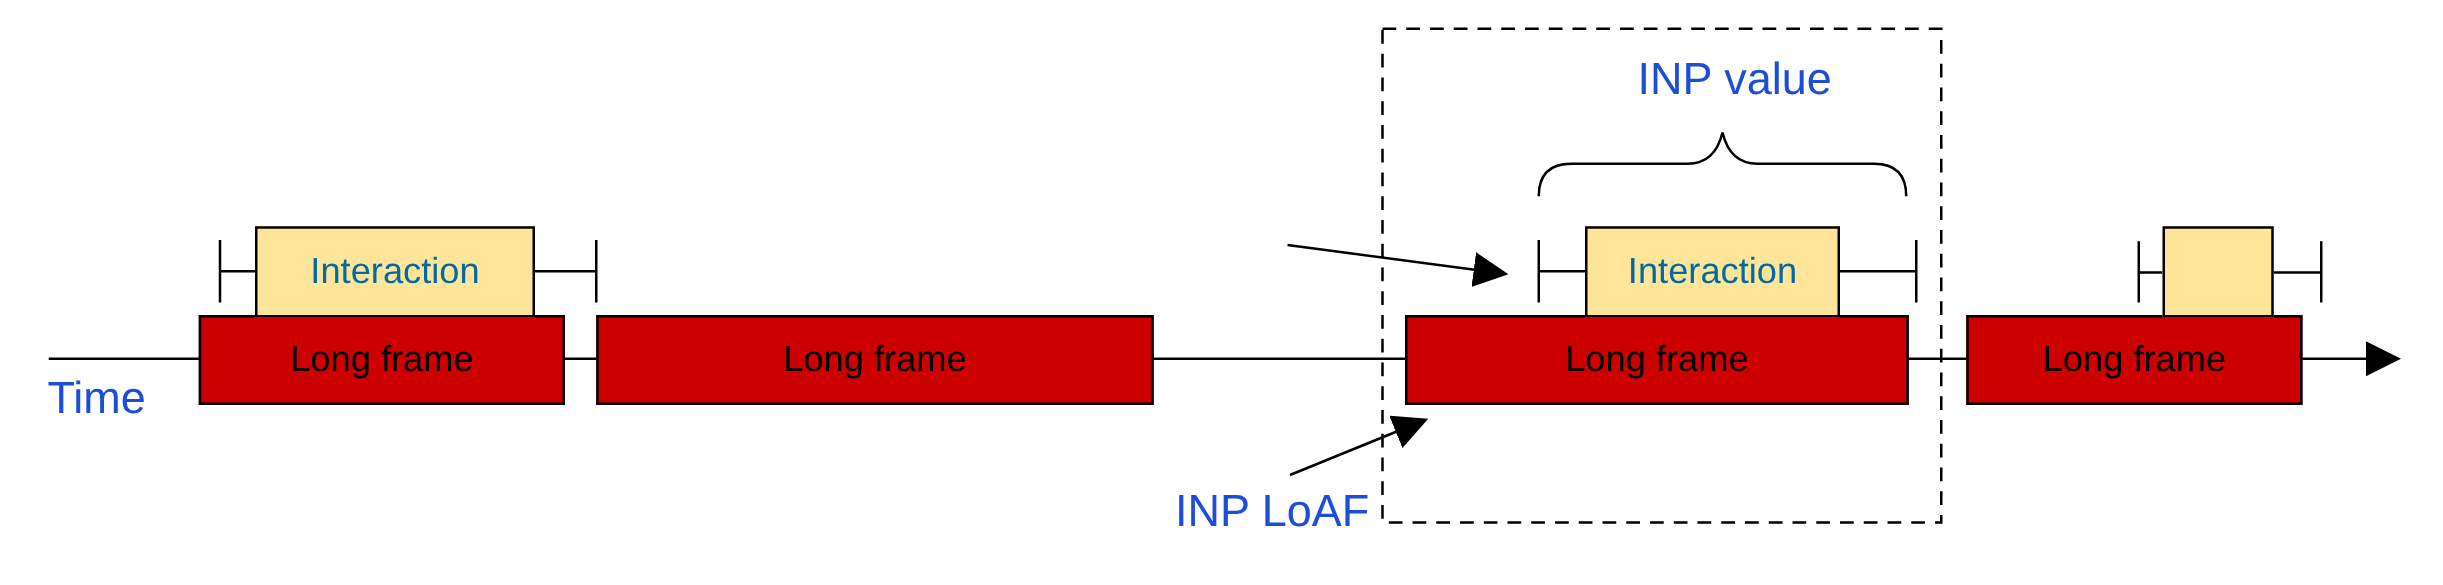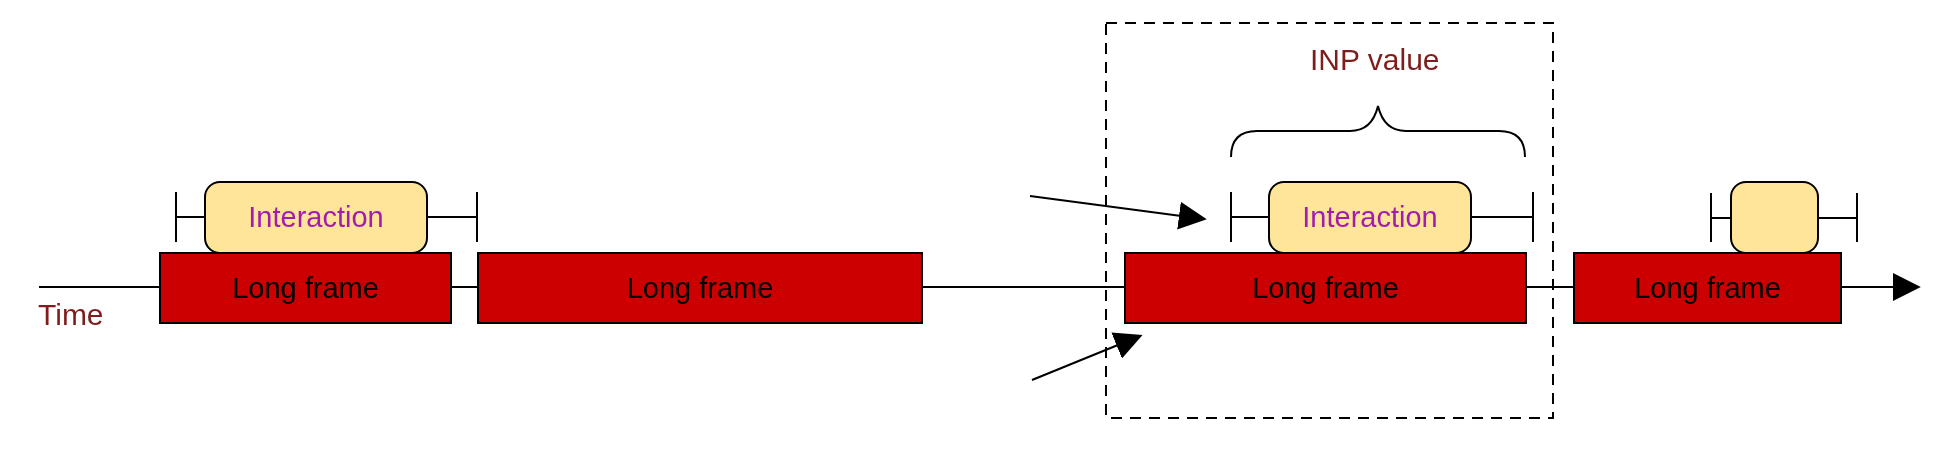--- a/index.html
+++ b/index.html
@@ -31,35 +31,34 @@
     top: 252px;
     height: 72px;
     background: #CC0000;
     color: #000000;
     font-size: 29px;
   }
   .ia {
     top: 181px;
     height: 73px;           
     background: #FFE599;
-    color: #a21caf;
+    color: #0369a1;
     font-size: 29px;
-    border-radius: 16px;
   }
   .lf1 { left: 159px;  width: 293px; }
   .lf2 { left: 477px;  width: 446px; }
   .lf3 { left: 1124px; width: 403px; }
   .lf4 { left: 1573px; width: 269px; }
   .ia1 { left: 204px;  width: 224px; }
   .ia2 { left: 1268px; width: 204px; }
   .ia3 { left: 1730px; width: 89px;  }
   .txt {
     position: absolute;
-    color: #7f1d1d;
-    font-size: 30px;
+    color: #1d4ed8;
+    font-size: 36px;
     line-height: 1.1;
     white-space: nowrap;
     z-index: 3;
   }
   .time-label      { left: 38px;   top: 250px; margin-top: 48px; }
   .inp-event-label { left: 938px;  top: 150px; }
   .inp-value-label { left: 1310px; top: 43px;  }
   .inp-loaf-label  { left: 940px;  top: 389px; }
 </style>
 </head>
@@ -95,14 +94,15 @@
   <div class="box lf lf2">Long frame</div>
   <div class="box lf lf3">Long frame</div>
   <div class="box lf lf4">Long frame</div>
 
   <div class="box ia ia1">Interaction</div>
   <div class="box ia ia2">Interaction</div>
   <div class="box ia ia3"></div>
 
   <div class="txt time-label">Time</div>
   <div class="txt inp-value-label">INP value</div>
+  <div class="txt inp-loaf-label">INP LoAF</div>
 
 </div>
 
 </body></html>

